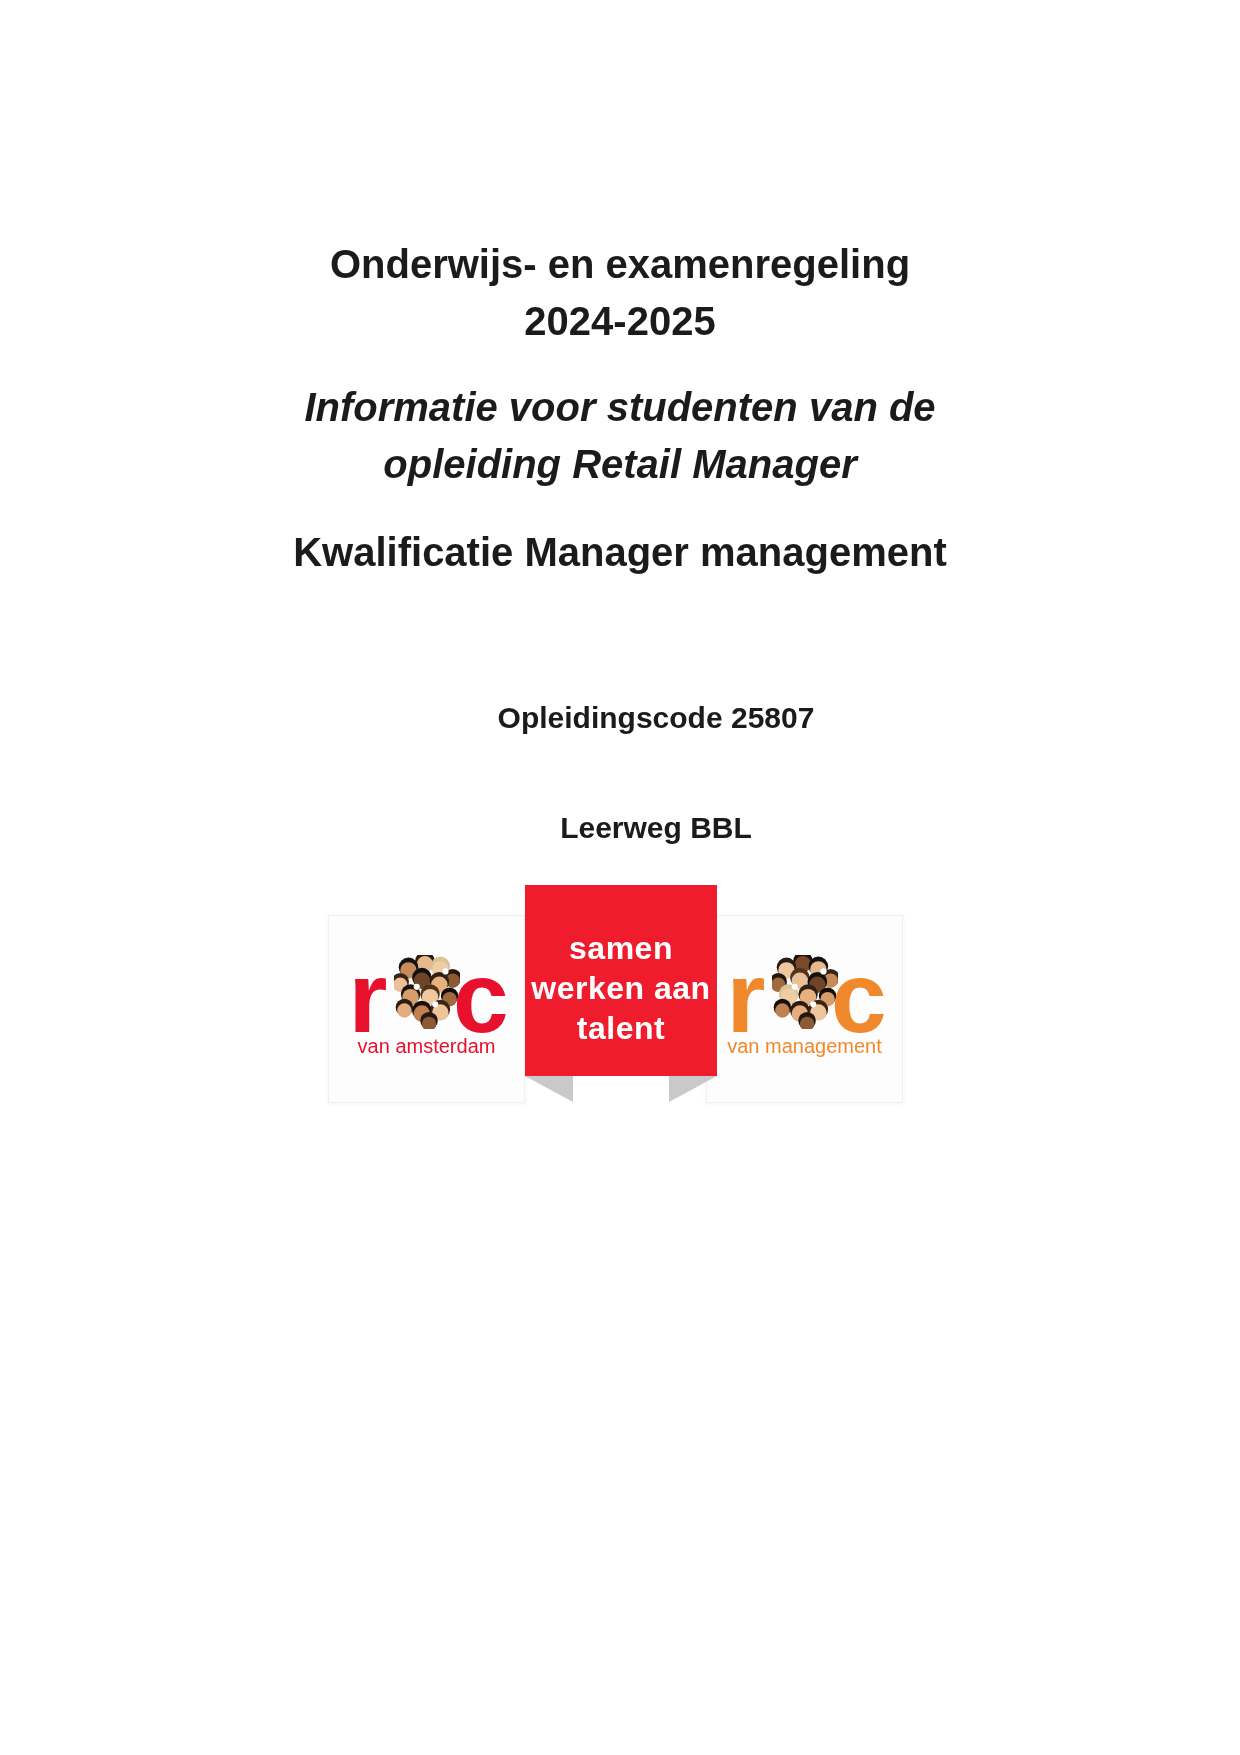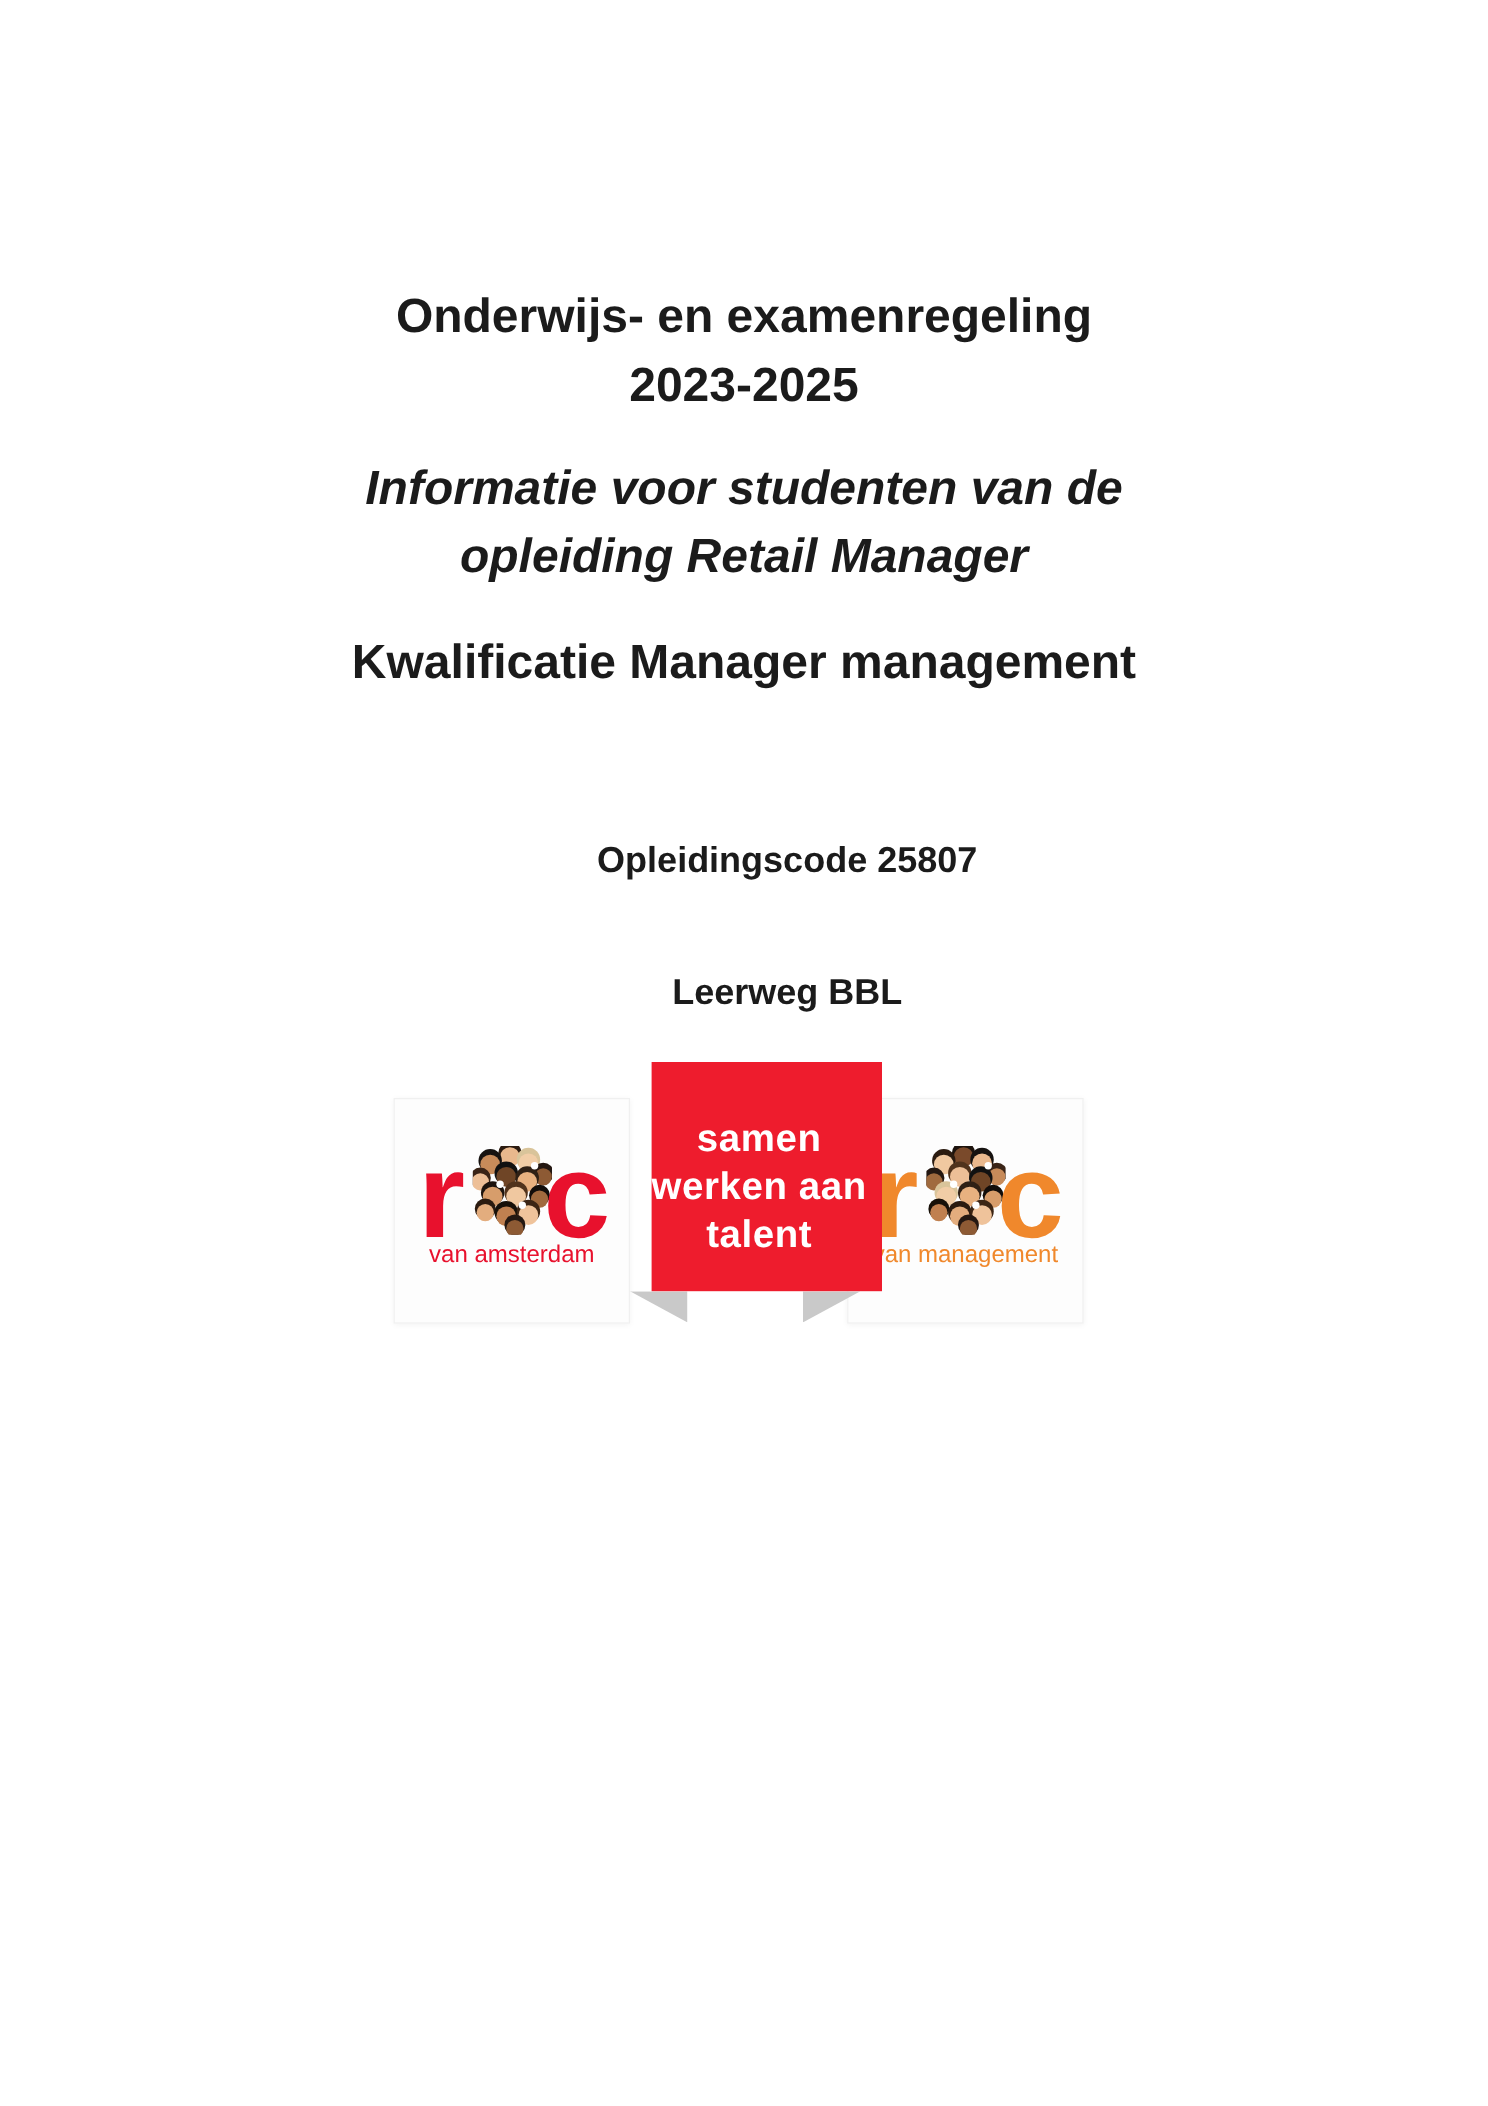--- a/index.html
+++ b/index.html
@@ -54,24 +54,24 @@
     transform:translateX(-50%);
     width:66px; height:74px;
   }
   .roc-label {
     margin-top:8px;
     font-size:20px; font-weight:normal; letter-spacing:0px;
     white-space:nowrap;
   }
 
   .banner {
-    position:absolute; left:215px; top:0;
+    position:absolute; left:197px; top:0;
     width:192px; height:191px;
     background:var(--banner-red);
-    display:flex; align-items:center; 
+    display:flex; align-items:center; justify-content:center;
     z-index:2;
   }
   .banner-text {
     padding-top:14px;
     text-align:center; color:#ffffff;
     font-size:32px; font-weight:bold; line-height:40px;
     white-space:pre-line;
     letter-spacing:0.5px;
   }
   .banner-foot {
@@ -84,21 +84,21 @@
   
   .footer {
     position:absolute; left:110px; top:1635px;
     font-size:23px; line-height:39px; font-weight:normal; color:#1b1b1b;
   }
 </style>
 </head>
 <body>
 
 <div class="heading" id="title">Onderwijs- en examenregeling
-2023-2025</div>
+2024-2025</div>
 <div class="heading" id="subtitle">Informatie voor studenten van de
 opleiding Retail Manager</div>
 <div class="heading" id="qualification">Kwalificatie Manager management</div>
 
 <div class="heading" id="details">
   <div>Opleidingscode 25807</div>
   <div>Leerweg BBL</div>
   <div>Niveau 4</div>
 </div>
 

